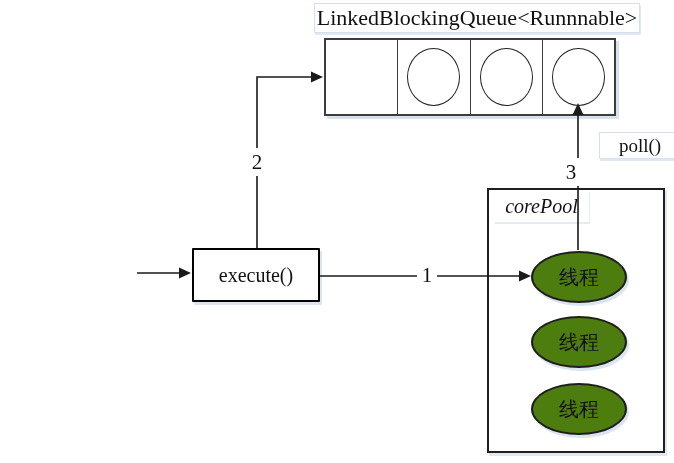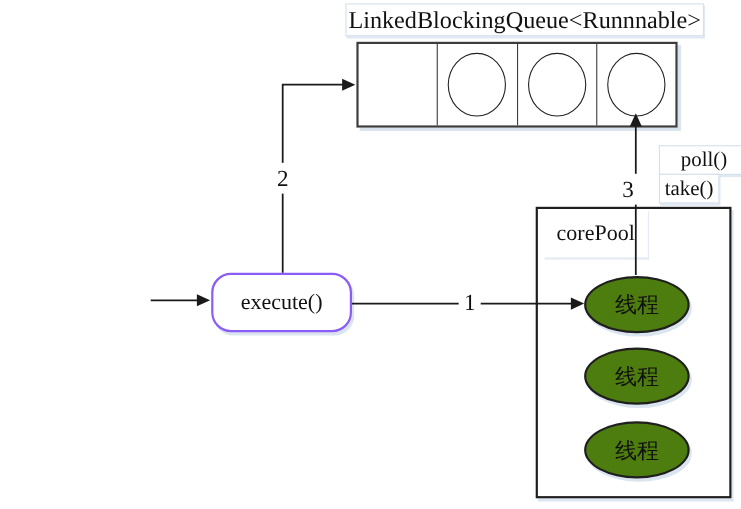--- a/index.html
+++ b/index.html
@@ -30,22 +30,22 @@
     border: 2px solid #1f1f1f;
     border-radius: 50%;
     box-shadow: 2px 3px 0 rgba(176,198,219,0.45);
   }
   #main-thread {
     left: 4px; top: 234px; width: 133px; height: 77px;
     font-size: 22px;
   }
   #execute-node {
     left: 192px; top: 248px; width: 128px; height: 54px;
-    border: 2px solid #8b5cf6;
-    border-radius: 18px;
+    border: 2px solid #000000;
+    border-radius: 1px;
     font-size: 20px;
     box-shadow: 2px 3px 0 rgba(176,198,219,0.45);
   }
   
   #queue-box {
     position: absolute;
     left: 324px; top: 38px; width: 292px; height: 78px;
     box-sizing: border-box;
     border: 2.5px solid #3d3d3d;
     background: #ffffff;
@@ -95,24 +95,25 @@
     align-items: center;
     justify-content: center;
     white-space: nowrap;
     box-sizing: border-box;
   }
   #queue-title {
     left: 314px; top: 3px; width: 326px; height: 30px;
     font-size: 22px;
   }
   #core-pool-label {
-    left: 494px; top: 190px; width: 95px; height: 44px;
+    left: 494px; top: 190px; width: 95px; height: 32px;
     font-size: 20px;
     border: none;
     box-shadow: 1px 2px 0 rgba(178,199,220,0.35);
+    font-style: italic;
   }
   #poll-label  { left: 599px; top: 132px; width: 82px; height: 27px; font-size: 19px; }
   #take-label  { left: 599px; top: 158px; width: 55px; height: 27px; font-size: 19px; }
   .edge-num {
     position: absolute;
     background: #ffffff;
     font-size: 21px;
     display: flex;
     align-items: center;
     justify-content: center;
@@ -180,15 +181,14 @@
 
     <line class="edge" x1="578" y1="250" x2="578" y2="114"></line>
     <polygon class="head" points="578,103 572.5,115 583.5,115"></polygon>
   </svg>
 
   <div id="edge-label-1" class="edge-num">1</div>
   <div id="edge-label-2" class="edge-num">2</div>
   <div id="edge-label-3" class="edge-num">3</div>
 
   <div id="poll-label" class="chip">poll()</div>
-  <div id="take-label" class="chip">take()</div>
 
 </div>
 
 </body></html>

